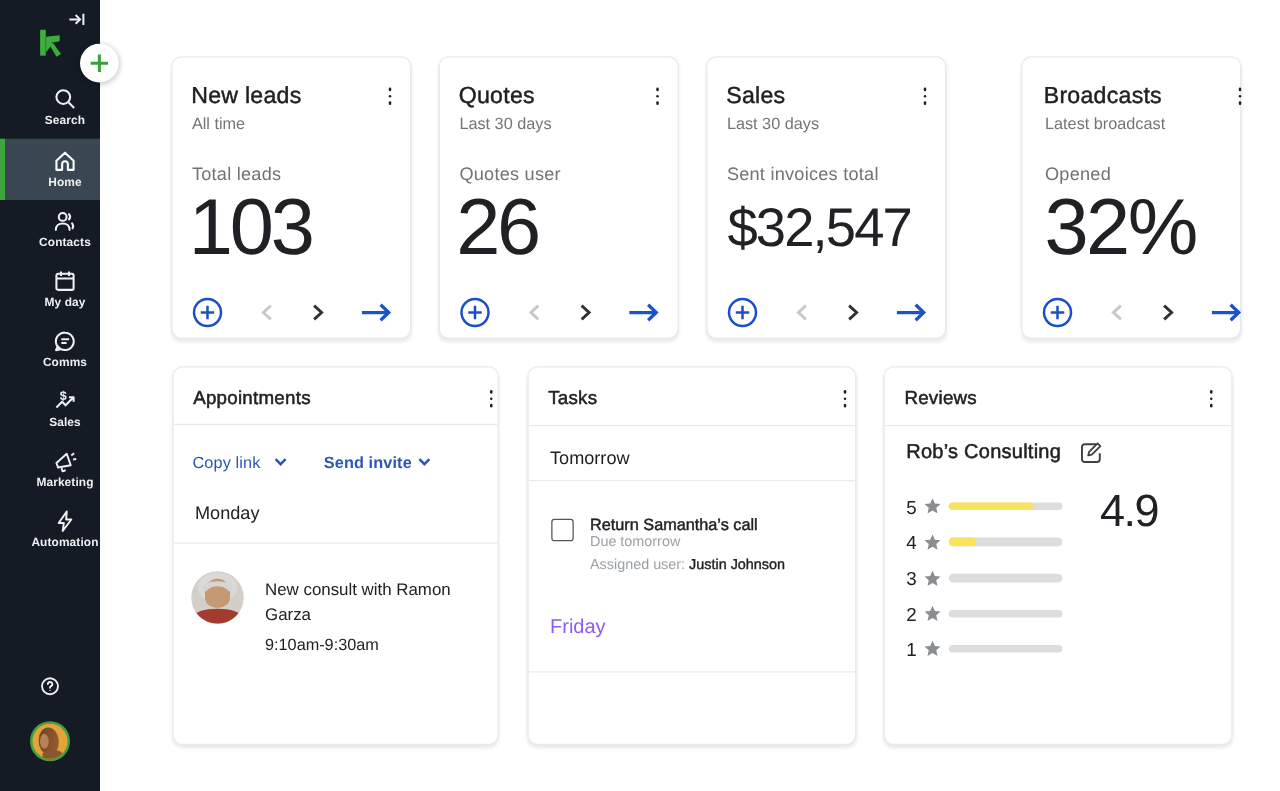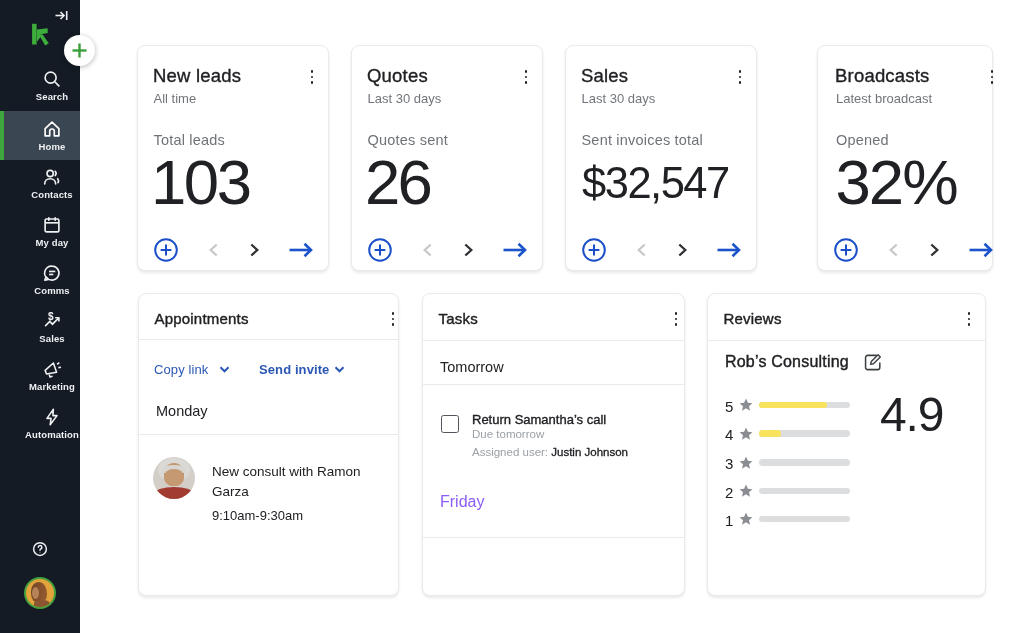--- a/index.html
+++ b/index.html
@@ -171,21 +171,21 @@
     <svg style="position:absolute;left:150px;top:4px" width="26" height="18" viewBox="0 0 26 18" fill="none">
       <line x1="1.5" y1="9" x2="22.5" y2="9" stroke="#1b53cb" stroke-width="2.6"></line>
       <path d="M16.5 2.8 L23 9 L16.5 15.2" stroke="#1b53cb" stroke-width="2.6"></path>
     </svg>
   </div>
 </div>
 
 <div class="card" style="left:351px;top:45px;width:192px;height:226px">
   <div class="t1" style="top:19px">Quotes</div>
   <div class="sub" style="top:46px">Last 30 days</div>
-  <div class="lbl" style="top:87px">Quotes sent</div>
+  <div class="lbl" style="top:87px">Quotes user</div>
   <div class="num" style="top:104.5px">26</div>
   <div class="kb" style="left:171px;top:22px">
       <i></i>
       <i></i>
       <i></i>
     </div>
   <div class="acts">
     <svg style="position:absolute;left:15px;top:0px" width="26" height="26" viewBox="0 0 26 26" fill="none">
       <circle cx="13" cy="13" r="10.8" stroke="#1b4fc9" stroke-width="2"></circle>
       <line x1="13" y1="7.6" x2="13" y2="18.4" stroke="#1b4fc9" stroke-width="2"></line>
@@ -344,14 +344,14 @@
   <div class="rnum" style="top:190.5px">2</div>
   <svg class="star" style="top:190px" width="14" height="14" viewBox="0 0 14 14">
       <path d="M7 .6 L8.9 4.7 L13.4 5.2 L10 8.2 L11 12.7 L7 10.3 L3 12.7 L4 8.2 L.6 5.2 L5.1 4.7 Z" fill="#8a8d91"></path>
     </svg>
   <div class="track" style="top:193.75px"></div>
   <div class="rnum" style="top:218.5px">1</div>
   <svg class="star" style="top:218px" width="14" height="14" viewBox="0 0 14 14">
       <path d="M7 .6 L8.9 4.7 L13.4 5.2 L10 8.2 L11 12.7 L7 10.3 L3 12.7 L4 8.2 L.6 5.2 L5.1 4.7 Z" fill="#8a8d91"></path>
     </svg>
   <div class="track" style="top:221.75px"></div>
-  <div class="dtx" style="left:172px;top:96.5px;font-size:48px;color:#202124;letter-spacing:-1.2px">4.9</div>
+  <div class="dtx" style="left:172px;top:96.5px;font-size:36px;color:#202124;letter-spacing:-1.2px">4.9</div>
 </div>
 
 </body></html>

